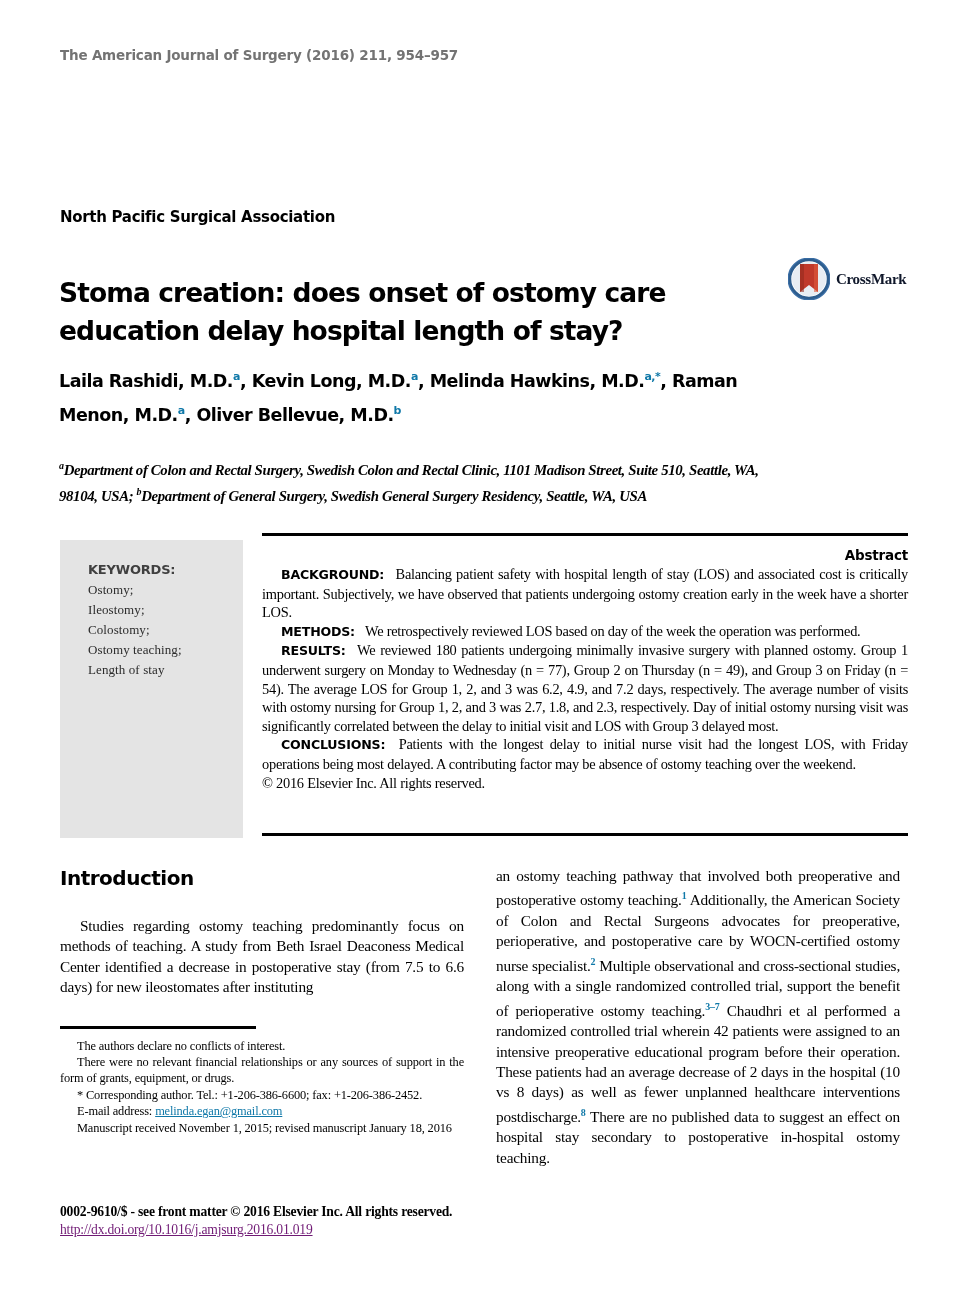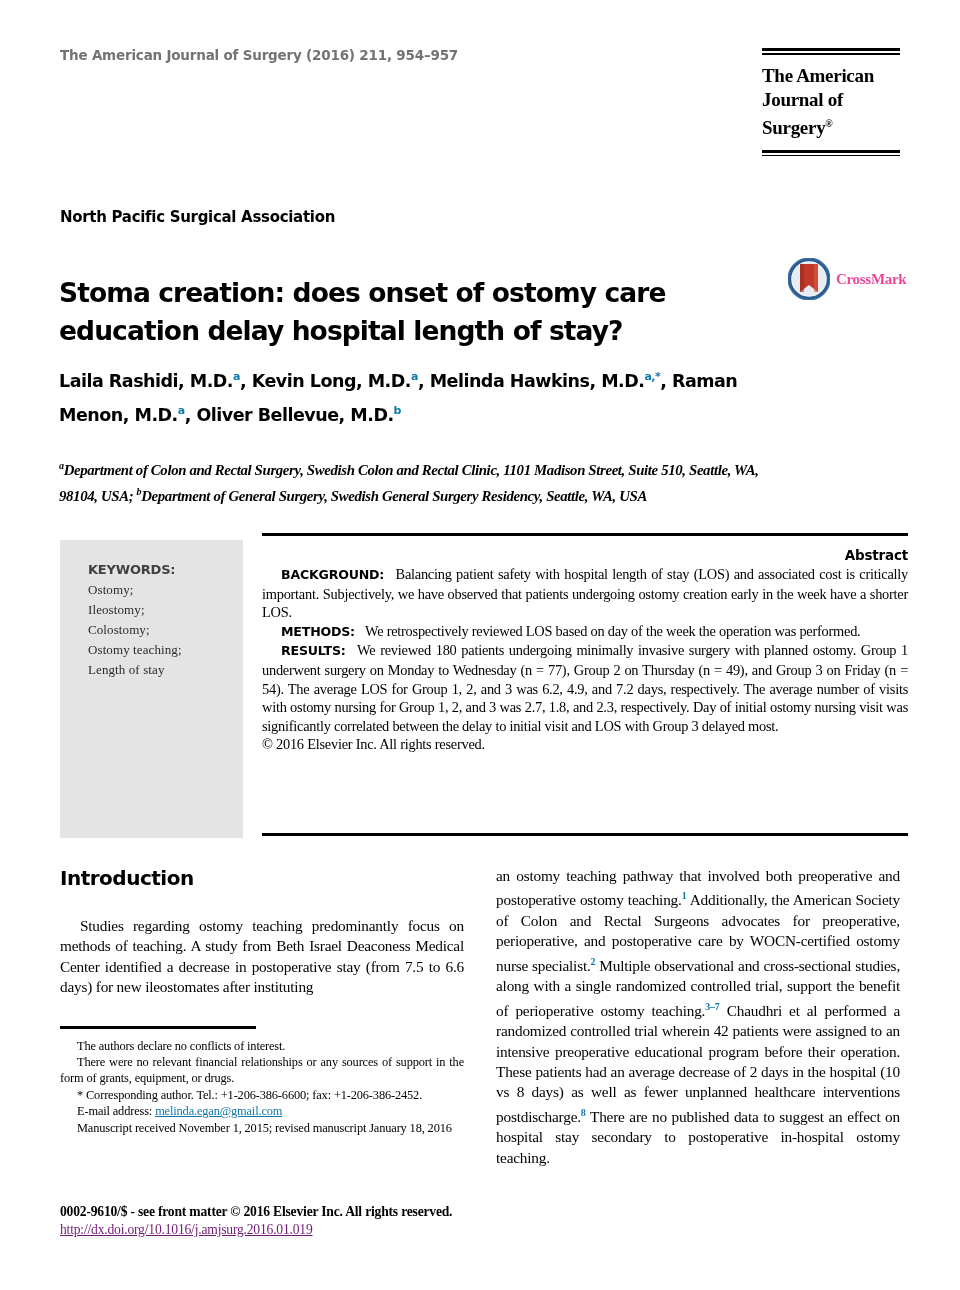--- a/index.html
+++ b/index.html
@@ -92,21 +92,21 @@
   .cm-badge {
     width: 42px; height: 42px;
     flex: 0 0 42px;
     position: relative;
   }
   .cm-label {
     font-family: "Liberation Serif", serif;
     font-weight: bold;
     font-size: 15px;
     letter-spacing: -0.3px;
-    color: #ec4899;
+    color: #0f172a;
   }
 
   
   .authors {
     position: absolute;
     left: 59px; top: 362px;
     width: 740px;
     font-family: "DejaVu Sans", sans-serif;
     font-weight: bold;
     font-size: 17.5px;
@@ -283,34 +283,20 @@
     margin-top: 3px;
   }
 </style>
 </head>
 <body>
 
 <div class="page">
 
   <div class="running-head">The American Journal of Surgery (2016) 211, 954–957</div>
 
-  <div class="journal-logo">
-    <div class="jl-rule-top">
-      <div class="rule-thick"></div>
-      <div class="rule-thin"></div>
-    </div>
-    <div class="jl-title">
-      <span>The American</span><br>
-      <span>Journal of Surgery</span><sup>®</sup>
-    </div>
-    <div class="jl-rule-bot">
-      <div class="rule-thick"></div>
-      <div class="rule-thin"></div>
-    </div>
-  </div>
 
   <div class="society">North Pacific Surgical Association</div>
 
   <h1 class="article-title">Stoma creation: does onset of ostomy care education delay hospital length of stay?</h1>
 
   <div class="crossmark">
     <div class="cm-badge">
       <svg width="42" height="42" viewBox="0 0 42 42" aria-hidden="true">
         <circle cx="21" cy="21" r="20" fill="#ffffff" stroke="#3b6ea5" stroke-width="3"></circle>
         <circle cx="21" cy="21" r="17" fill="#e8edf3"></circle>
@@ -340,20 +326,21 @@
     </div>
   </aside>
 
   <section class="abstract-block">
     <div class="abs-rule-top"></div>
     <div class="abs-heading">Abstract</div>
     <div>
         <p class="abs-para"><span class="abs-label">BACKGROUND:</span>  Balancing patient safety with hospital length of stay (LOS) and associated cost is critically important. Subjectively, we have observed that patients undergoing ostomy creation early in the week have a shorter LOS.</p>
         <p class="abs-para"><span class="abs-label">METHODS:</span>  We retrospectively reviewed LOS based on day of the week the operation was performed.</p>
         <p class="abs-para"><span class="abs-label">RESULTS:</span>  We reviewed 180 patients undergoing minimally invasive surgery with planned ostomy. Group 1 underwent surgery on Monday to Wednesday (n = 77), Group 2 on Thursday (n = 49), and Group 3 on Friday (n = 54). The average LOS for Group 1, 2, and 3 was 6.2, 4.9, and 7.2 days, respectively. The average number of visits with ostomy nursing for Group 1, 2, and 3 was 2.7, 1.8, and 2.3, respectively. Day of initial ostomy nursing visit was significantly correlated between the delay to initial visit and LOS with Group 3 delayed most.</p>
+        <p class="abs-para"><span class="abs-label">CONCLUSIONS:</span>  Patients with the longest delay to initial nurse visit had the longest LOS, with Friday operations being most delayed. A contributing factor may be absence of ostomy teaching over the weekend.</p>
       </div>
     <p class="abs-copyright">© 2016 Elsevier Inc. All rights reserved.</p>
   </section>
   <div class="abs-rule-bot"></div>
 
   <div class="col-left">
     <h2 class="section-heading">Introduction</h2>
     <p class="body-para">Studies regarding ostomy teaching predominantly focus on methods of teaching. A study from Beth Israel Deaconess Medical Center identified a decrease in postoperative stay (from 7.5 to 6.6 days) for new ileostomates after instituting</p>
   </div>
 

